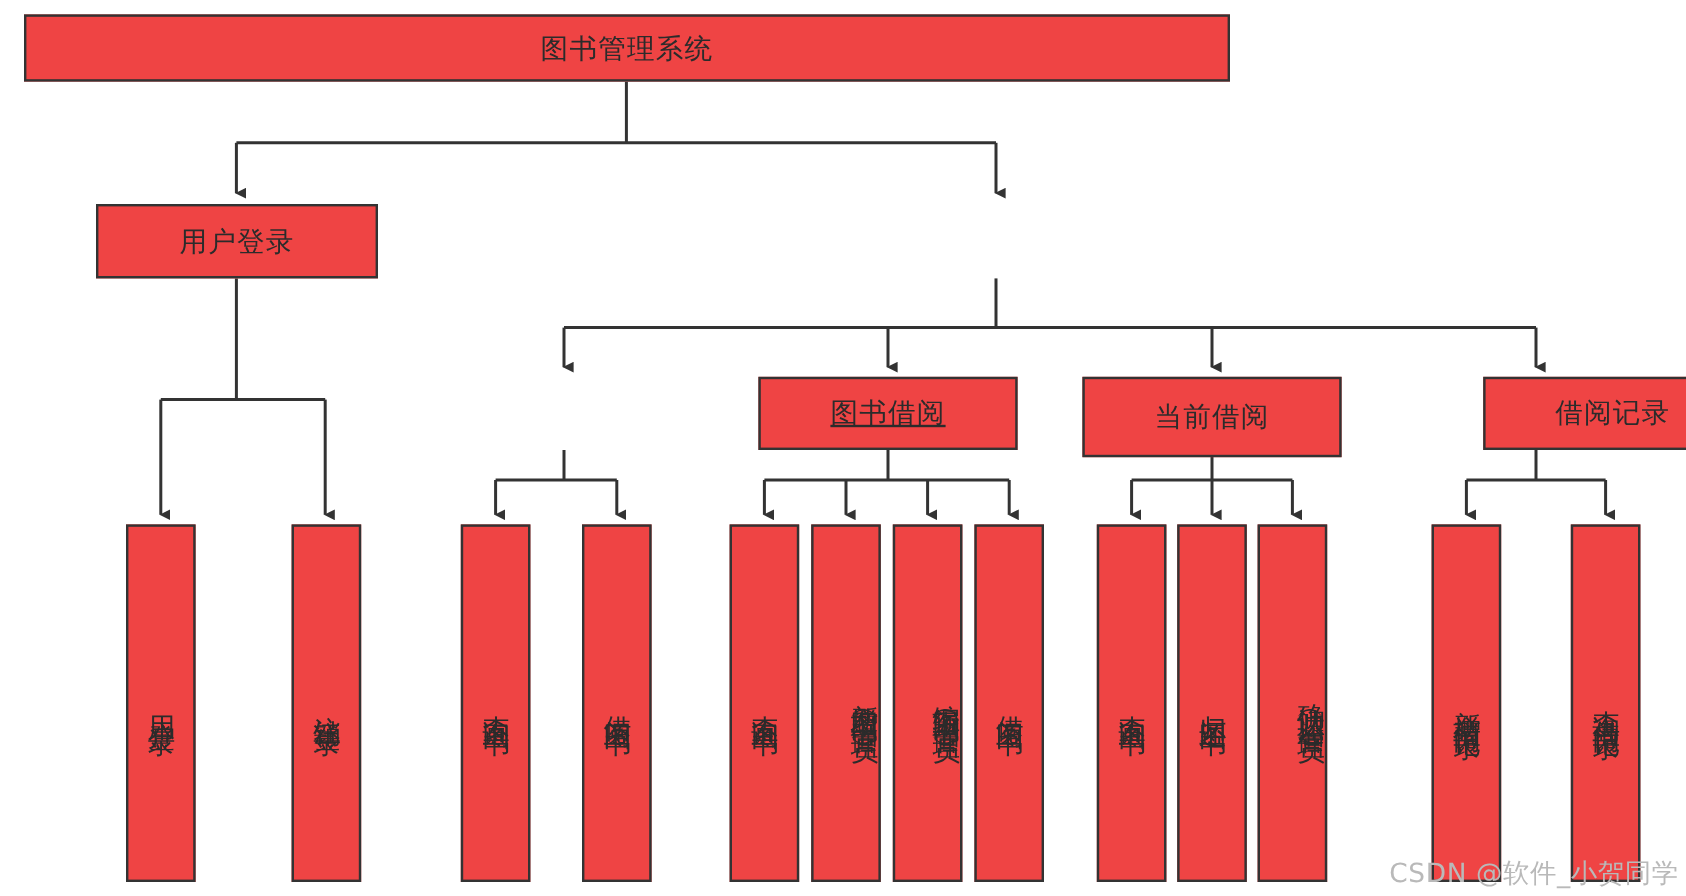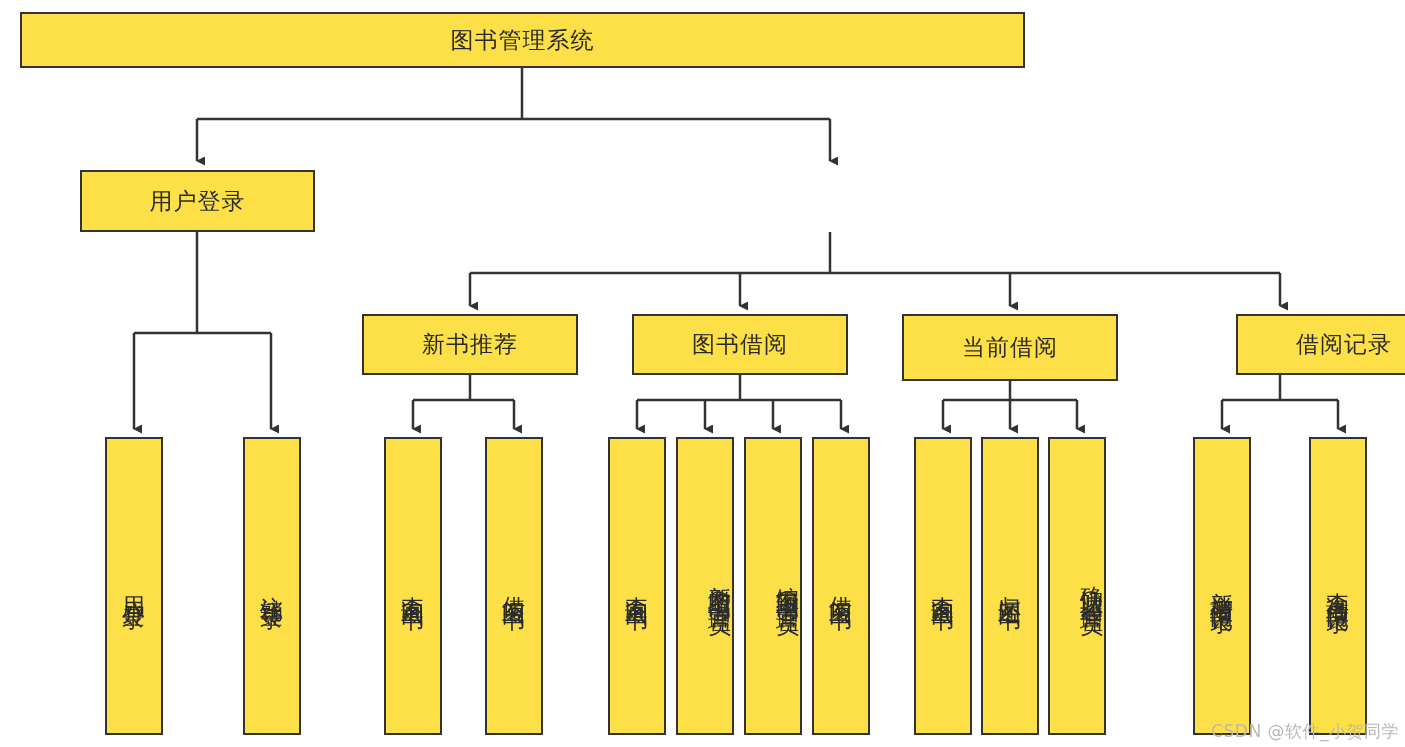--- a/index.html
+++ b/index.html
@@ -1,29 +1,29 @@
 <!DOCTYPE html>
 <html><head>
 <meta charset="utf-8">
 <style>
   html,body{margin:0;padding:0;background:#ffffff;}
   body{width:1405px;height:747px;overflow:hidden;
        font-family:"DejaVu Sans","Liberation Sans",sans-serif;}
   #stage{position:relative;width:1405px;height:747px;background:#fff;}
   svg#wires{position:absolute;left:0;top:0;width:1405px;height:747px;}
-  .node{position:absolute;box-sizing:border-box;background:#fde047;
+  .node{position:absolute;box-sizing:border-box;background:#ef4444;
         border:2.5px solid #333333;display:flex;align-items:center;
         justify-content:center;color:#2b2b2b;}
   .node.h{font-size:23px;letter-spacing:1px;}
   .node.v{writing-mode:vertical-rl;text-orientation:upright;
           font-size:23px;letter-spacing:4px;line-height:1.05;
           padding:8px 0;align-items:flex-start;justify-content:center;}
   .node.v.top{align-items:flex-start;}
   .node.v.mid{align-items:center;}
-  .wm{position:absolute;right:6px;bottom:4px;font-size:17px;color:#b9b9b9;
+  .wm{position:absolute;right:6px;bottom:4px;font-size:22px;color:#b9b9b9;
       letter-spacing:.5px;white-space:nowrap;}
 </style>
 </head>
 <body>
 
 <div id="stage">
 
   <svg id="wires" viewBox="0 0 1405 747" xmlns="http://www.w3.org/2000/svg">
     <defs>
       <marker id="ah" markerWidth="9" markerHeight="9" refX="4.5" refY="8" orient="auto" markerUnits="userSpaceOnUse">
@@ -71,22 +71,21 @@
       <path d="M1222,400 L1338,400"></path>
       <path d="M1222,400 L1222,429" marker-end="url(#ah)"></path>
       <path d="M1338,400 L1338,429" marker-end="url(#ah)"></path>
     </g>
   </svg>
 
   <div class="node h" style="left:20px;top:12px;width:1005px;height:56px;">图书管理系统</div>
 
   <div class="node h" style="left:80px;top:170px;width:235px;height:62px;">用户登录</div>
 
-  <div class="node h" style="left:362px;top:314px;width:216px;height:61px;">新书推荐</div>
-  <div class="node h" style="left:632px;top:314px;width:216px;height:61px;">图书借阅</div>
+  <div class="node h" style="left:632px;top:314px;width:216px;height:61px;text-decoration:underline;">图书借阅</div>
   <div class="node h" style="left:902px;top:314px;width:216px;height:67px;">当前借阅</div>
   <div class="node h" style="left:1236px;top:314px;width:216px;height:61px;">借阅记录</div>
 
   <div class="node v mid" style="left:105px;top:437px;width:58px;height:298px;">用户登录</div>
   <div class="node v mid" style="left:243px;top:437px;width:58px;height:298px;">注销登录</div>
 
   <div class="node v mid" style="left:384px;top:437px;width:58px;height:298px;">查询图书</div>
   <div class="node v mid" style="left:485px;top:437px;width:58px;height:298px;">借阅图书</div>
 
   <div class="node v mid" style="left:608px;top:437px;width:58px;height:298px;">查询图书</div>

